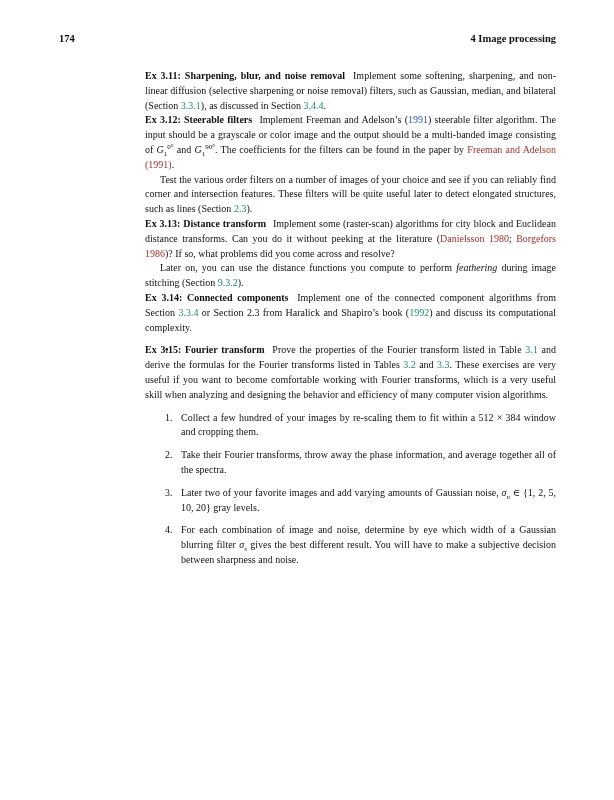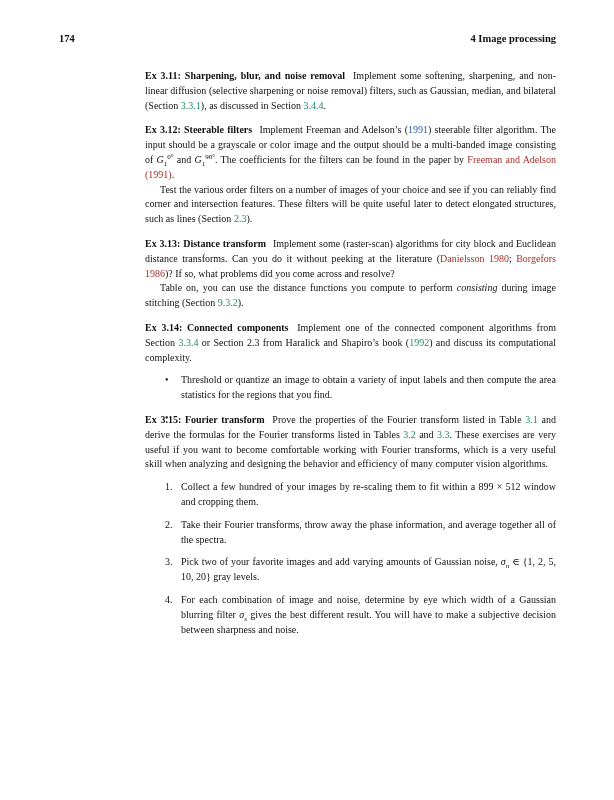--- a/index.html
+++ b/index.html
@@ -25,21 +25,21 @@
     font-weight: bold;
   }
   .content {
     margin: 25px 58px 0 145px;
     width: 411px;
     font-size: 10px;
     line-height: 14.8px;
     text-align: justify;
   }
   .block { }
-  .exercise { margin-top: 10px; }
+  .exercise { }
   .exercise:first-child { margin-top: 0; }
   .plain { text-indent: 15px; }
   .bullet, .numbered {
     margin-top: 8px;
     position: relative;
     padding-left: 36px;
   }
   .marker {
     position: absolute;
     left: 20px;
@@ -57,23 +57,23 @@
 <div class="page">
   <div class="header">
     <span>174</span>
     <span>4  Image processing</span>
   </div>
   <div class="content">
       <div class="block exercise"><span class="seg-b">Ex 3.11: Sharpening, blur, and noise removal</span><span class=""> Implement some softening, sharpening, and non-linear diffusion (selective sharpening or noise removal) filters, such as Gaussian, median, and bilateral (Section </span><span class="link" style="color: rgb(31, 138, 112);">3.3.1</span><span class="">), as discussed in Section </span><span class="link" style="color: rgb(31, 138, 112);">3.4.4</span><span class="">.</span></div>
       <div class="block exercise"><span class="seg-b">Ex 3.12: Steerable filters</span><span class=""> Implement Freeman and Adelson’s (</span><span class="link" style="color: rgb(45, 91, 169);">1991</span><span class="">) steerable filter algorithm. The input should be a grayscale or color image and the output should be a multi-banded image consisting of </span><span class="seg-i">G</span><span class="seg-sub">1</span><span class="seg-sup">0°</span><span class=""> and </span><span class="seg-i">G</span><span class="seg-sub">1</span><span class="seg-sup">90°</span><span class="">. The coefficients for the filters can be found in the paper by </span><span class="link" style="color: rgb(162, 49, 44);">Freeman and Adelson (1991)</span><span class="">.</span></div>
       <div class="block plain"><span class="">Test the various order filters on a number of images of your choice and see if you can reliably find corner and intersection features. These filters will be quite useful later to detect elongated structures, such as lines (Section </span><span class="link" style="color: rgb(31, 138, 112);">2.3</span><span class="">).</span></div>
       <div class="block exercise"><span class="seg-b">Ex 3.13: Distance transform</span><span class=""> Implement some (raster-scan) algorithms for city block and Euclidean distance transforms. Can you do it without peeking at the literature (</span><span class="link" style="color: rgb(162, 49, 44);">Danielsson 1980</span><span class="">; </span><span class="link" style="color: rgb(162, 49, 44);">Borgefors 1986</span><span class="">)? If so, what problems did you come across and resolve?</span></div>
-      <div class="block plain"><span class="">Table on, you can use the distance functions you compute to perform </span><span class="seg-i">consisting</span><span class=""> during image stitching (Section </span><span class="link" style="color: rgb(31, 138, 112); font-family: Liberation Serif, serif;">9.3.2</span><span class="">).</span></div>
+      <div class="block plain"><span class="">Later on, you can use the distance functions you compute to perform </span><span class="seg-i">feathering</span><span class=""> during image stitching (Section </span><span class="link" style="color: rgb(31, 138, 112); font-family: Liberation Serif, serif;">9.3.2</span><span class="">).</span></div>
       <div class="block exercise"><span class="seg-b">Ex 3.14: Connected components</span><span class=""> Implement one of the connected component algorithms from Section </span><span class="link" style="color: rgb(31, 138, 112);">3.3.4</span><span class=""> or Section 2.3 from Haralick and Shapiro’s book (</span><span class="link" style="color: rgb(31, 138, 112);">1992</span><span class="">) and discuss its computational complexity.</span></div>
-      <div class="block bullet"><span class="marker">•</span><span class="">Threshold or quantize an image to obtain a variety of input labels and then compute the area statistics for the regions that you find.</span></div>
+      <div class="block bullet"><span class="marker">•</span></div>
       <div class="block bullet"><span class="marker">•</span></div>
       <div class="block exercise"><span class="seg-b">Ex 3.15: Fourier transform</span><span class=""> Prove the properties of the Fourier transform listed in Table </span><span class="link" style="color: rgb(31, 138, 112);">3.1</span><span class=""> and derive the formulas for the Fourier transforms listed in Tables </span><span class="link" style="color: rgb(31, 138, 112);">3.2</span><span class=""> and </span><span class="link" style="color: rgb(31, 138, 112);">3.3</span><span class="">. These exercises are very useful if you want to become comfortable working with Fourier transforms, which is a very useful skill when analyzing and designing the behavior and efficiency of many computer vision algorithms.</span></div>
-      <div class="block numbered"><span class="marker">1.</span><span class="">Collect a few hundred of your images by re-scaling them to fit within a 899 × 512 window and cropping them.</span></div>
+      <div class="block numbered"><span class="marker">1.</span><span class="">Collect a few hundred of your images by re-scaling them to fit within a 512 × 384 window and cropping them.</span></div>
       <div class="block numbered"><span class="marker">2.</span><span class="">Take their Fourier transforms, throw away the phase information, and average together all of the spectra.</span></div>
-      <div class="block numbered"><span class="marker">3.</span><span class="">Pick two of your favorite images and add varying amounts of Gaussian noise, </span><span class="seg-i">σ</span><span class="seg-i seg-sub">n</span><span class=""> ∈ {1, 2, 5, 10, 20} gray levels.</span></div>
+      <div class="block numbered"><span class="marker">3.</span><span class="">Later two of your favorite images and add varying amounts of Gaussian noise, </span><span class="seg-i">σ</span><span class="seg-i seg-sub">n</span><span class=""> ∈ {1, 2, 5, 10, 20} gray levels.</span></div>
       <div class="block numbered"><span class="marker">4.</span><span class="">For each combination of image and noise, determine by eye which width of a Gaussian blurring filter </span><span class="seg-i">σ</span><span class="seg-i seg-sub">s</span><span class=""> gives the best different result. You will have to make a subjective decision between sharpness and noise.</span></div>
     </div>
 </div>
 
 </body></html>

